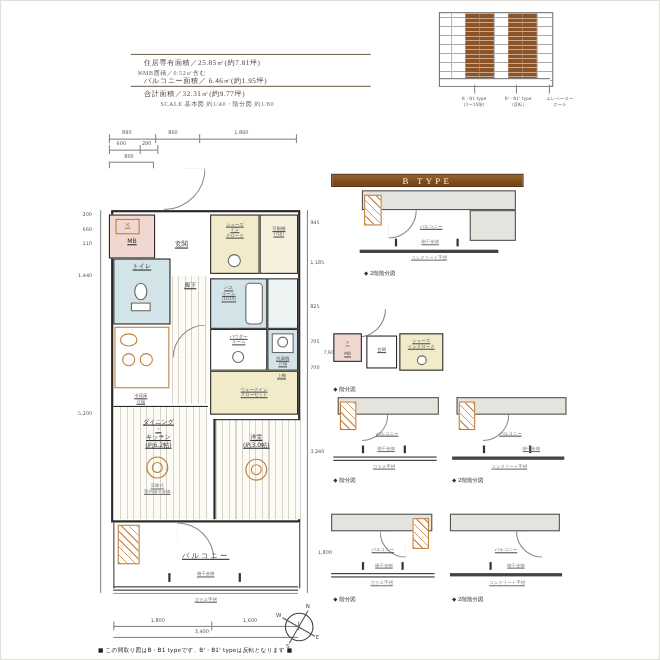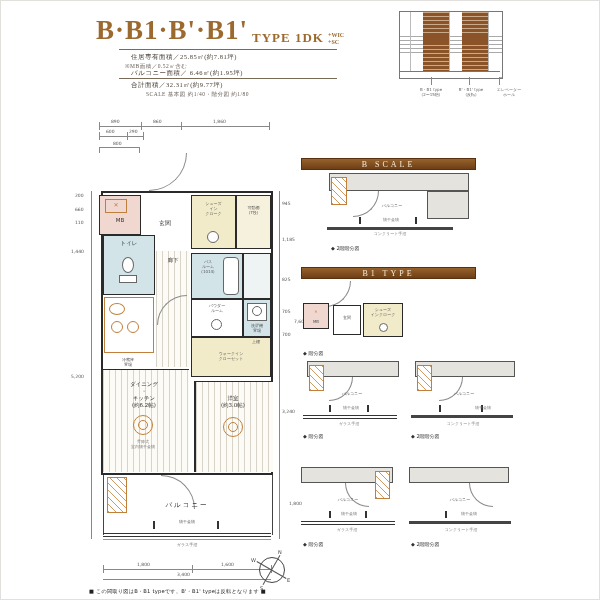--- a/index.html
+++ b/index.html
@@ -20,21 +20,21 @@
       repeating-linear-gradient(180deg, rgba(255,240,220,.55) 0 .8px, transparent .8px 4.1px),#8a5428;}
   .loc-col{background:#bbb;width:1px;}
   .loc-caption{font-size:4px;color:#666;line-height:1.25;white-space:pre-line;text-align:center;}
   .loc-tick{width:1px;background:#888;}
   .room{position:absolute;border:1px solid #2a2a2a;box-sizing:border-box;}
   .fill-pink{background:#f0d7cf;}
   .fill-yel{background:#f2ebc9;}
   .fill-yel2{background:#f6f1dc;}
   .fill-blue{background:#d2e4e8;}
   .floor{background:repeating-linear-gradient(90deg, rgba(110,95,70,.25) 0 1px, transparent 1px 6px),#fcfbf5;}
-  .lbl{position:absolute;font-size:5.5px;line-height:1.25;color:#333;text-align:center;white-space:pre-line;}
+  .lbl{position:absolute;font-size:5.5px;line-height:1.25;color:#333;text-align:center;white-space:pre-line;text-decoration:underline;}
   .lbl-xs{font-size:4px;color:#555;}
   .lbl-v{writing-mode:vertical-rl;}
   .dim{position:absolute;font-size:4.5px;color:#555;white-space:nowrap;}
   .dline{position:absolute;background:#888;}
   .fixt{position:absolute;border:1px solid #666;background:#fff;box-sizing:border-box;}
   .fixt-o{position:absolute;border:1px solid #c0803c;box-sizing:border-box;}
   .hatch{background:repeating-linear-gradient(45deg, rgba(195,130,60,.8) 0 1px, transparent 1px 5px),#fff;}
   .arc{position:absolute;box-sizing:border-box;border:1px solid #8a8a8a;background:transparent;}
   .arc-tl{border-right:none;border-bottom:none;border-radius:100% 0 0 0;}
   .arc-tr{border-left:none;border-bottom:none;border-radius:0 100% 0 0;}
@@ -52,28 +52,20 @@
   .note{position:absolute;font-size:5.2px;color:#222;letter-spacing:.2px;white-space:nowrap;}
   .compass-ring{position:absolute;border:1.4px solid #444;border-radius:50%;box-sizing:border-box;}
   .compass-line{position:absolute;background:#555;}
   .compass-letter{position:absolute;font-size:5px;color:#444;}
 </style>
 </head>
 <body>
 
 <div class="page">
 
-  <div class="abs" style="left:95px;top:14px;display:flex;align-items:flex-end;gap:4px;">
-    <span class="title-main">B·B1·B'·B1'</span>
-    <span class="title-type">TYPE 1DK</span>
-    <span class="title-tags">
-      <span style="display:block;">+WIC</span>
-      <span style="display:block;">+SC</span>
-    </span>
-  </div>
   <div class="abs rule" style="left:118px;top:48px;width:218px;"></div>
   <div class="abs spec" style="left:130px;top:52px;">住居専有面積／25.85㎡(約7.81坪)</div>
   <div class="abs spec spec-s" style="left:124px;top:61px;">※MB面積／0.52㎡含む</div>
   <div class="abs spec" style="left:130px;top:68px;">バルコニー面積／ 6.46㎡(約1.95坪)</div>
   <div class="abs rule" style="left:118px;top:77px;width:218px;"></div>
   <div class="abs spec" style="left:130px;top:80px;">合計面積／32.31㎡(約9.77坪)</div>
   <div class="abs spec spec-s" style="left:145px;top:90px;">SCALE 基本図 約1/40・階分図 約1/80</div>
 
   <div class="abs loc-grid" style="left:398px;top:10px;width:102px;height:66px;">
     <div class="abs loc-col" style="left:10px;top:0;height:60px;"></div>
@@ -233,36 +225,35 @@
 
     <div class="compass-ring" style="left:198px;top:438px;width:26px;height:26px;"></div>
     <div class="compass-line" style="left:210px;top:434px;width:1px;height:34px;transform:rotate(30deg);"></div>
     <div class="compass-line" style="left:210px;top:434px;width:1px;height:34px;transform:rotate(-60deg);"></div>
     <div class="compass-letter" style="left:217px;top:430px;">N</div>
     <div class="compass-letter" style="left:226px;top:458px;">E</div>
     <div class="compass-letter" style="left:199px;top:466px;">S</div>
     <div class="compass-letter" style="left:190px;top:438px;">W</div>
   </div>
 
-  <div class="abs sec-header" style="left:300px;top:157px;width:175px;height:12px;">B SCALE</div>
+  <div class="abs sec-header" style="left:300px;top:157px;width:175px;height:12px;">B TYPE</div>
   <div class="mini" style="left:318px;top:172px;width:150px;height:66px;">
     <div class="slab" style="left:10px;top:0;width:140px;height:18px;"></div>
     <div class="slab" style="left:108px;top:18px;width:42px;height:28px;"></div>
     <div class="abs hatch" style="left:12px;top:4px;width:14px;height:26px;border:1px solid #c0803c;"></div>
     <div class="arc arc-br" style="left:34px;top:18px;width:26px;height:26px;"></div>
     <div class="lbl lbl-xs" style="left:48px;top:30px;width:50px;">バルコニー</div>
     <div class="lbl lbl-xs" style="left:50px;top:44px;width:44px;color:#777;">物干金物</div>
     <div class="dline" style="left:40px;top:44px;width:2px;height:7px;background:#333;"></div>
     <div class="dline" style="left:96px;top:44px;width:2px;height:7px;background:#333;"></div>
     <div class="rail" style="left:8px;top:54px;width:126px;height:2.5px;"></div>
     <div class="lbl lbl-xs" style="left:36px;top:58px;width:70px;color:#777;">コンクリート手摺</div>
   </div>
   <div class="cap" style="left:330px;top:244px;">◆ 2階階分図</div>
 
-  <div class="abs sec-header" style="left:300px;top:266px;width:175px;height:12px;">B1 TYPE</div>
 
   <div class="mini" style="left:300px;top:280px;width:110px;height:64px;">
     <div class="arc arc-br" style="left:24px;top:0px;width:26px;height:26px;"></div>
     <div class="room fill-pink" style="left:2px;top:22px;width:26px;height:26px;"></div>
     <div class="lbl lbl-xs" style="left:2px;top:28px;width:26px;color:#c0803c;">✕</div>
     <div class="lbl lbl-xs" style="left:2px;top:38px;width:26px;">MB</div>
     <div class="room" style="left:32px;top:24px;width:28px;height:30px;background:#fff;"></div>
     <div class="lbl lbl-xs" style="left:34px;top:34px;width:24px;">玄関</div>
     <div class="room fill-yel" style="left:62px;top:22px;width:40px;height:34px;"></div>
     <div class="lbl lbl-xs" style="left:64px;top:26px;width:36px;">シューズ

